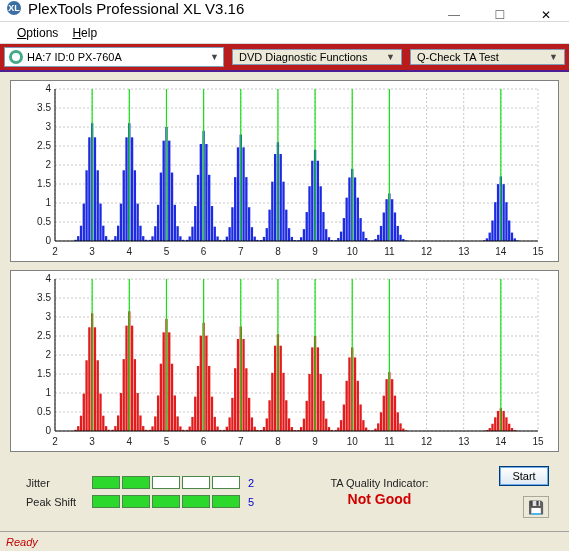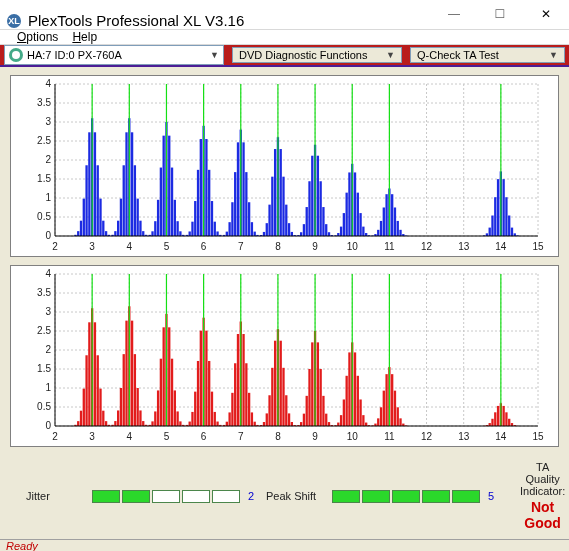--- a/index.html
+++ b/index.html
@@ -1,38 +1,38 @@
 <!DOCTYPE html>
 <html><head>
 <meta charset="utf-8">
 <style>
 * { box-sizing: border-box; margin: 0; padding: 0; }
 body { font-family: "Segoe UI", Tahoma, sans-serif; font-size: 12px; background: #fff; width: 569px; height: 551px; overflow: hidden; display: flex; flex-direction: column; }
-.titlebar { height: 30px; background: #fff; border-bottom: 1px solid #d9d9d9; display: flex; align-items: flex-end; padding-left: 6px; color: #000; }
+.titlebar { height: 22px; background: #fff; border-bottom: 1px solid #d9d9d9; display: flex; align-items: flex-start; padding-left: 6px; color: #000; }
 .titlebar .app-icon { width: 16px; height: 16px; margin-right: 6px; }
 .titlebar .title { flex: 1; font-size: 15px; }
 .titlebar .winbtn { width: 46px; height: 30px; display: flex; align-items: center; justify-content: center; color: #666; cursor: pointer; }
 .titlebar .winbtn.close { color: #000; }
 .menubar { height: 22px; display: flex; align-items: center; padding: 0 17px; gap: 14px; border-bottom: 1px solid #d9d9d9; }
 .menubar span { cursor: pointer; }
 .menubar span u { text-decoration: underline; }
 .toolbar { height: 28px; background: #b91c1c; border-bottom: 2px solid #4c1d95; display: flex; align-items: center; padding: 0 4px; gap: 8px; }
 .drive-sel { flex: 0 0 220px; height: 20px; border: 1px solid #7f9db9; background: #fff; display: flex; align-items: center; padding: 0 4px; font-size: 11px; cursor: pointer; }
 .drive-sel .drive-icon { width: 14px; height: 14px; margin-right: 4px; background: #4a8; border-radius: 50%; position: relative; }
 .drive-sel .drive-icon::after { content: ""; position: absolute; inset: 3px; background: #fff; border-radius: 50%; }
 .drive-sel .dd { margin-left: auto; font-size: 9px; color: #444; }
 .sel { height: 16px; border: 1px solid #7f9db9; background: #ece9d8; display: flex; align-items: center; padding: 0 6px; font-size: 11px; cursor: pointer; }
 .sel .dd { margin-left: auto; font-size: 9px; color: #444; padding-left: 8px; }
 .sel.mid { flex: 0 0 170px; }
 .sel.right { flex: 1; }
 .charts { flex: 1; background: #ece9d8; padding: 8px 10px 0 10px; display: flex; flex-direction: column; gap: 8px; }
 .chart-box { border: 1px solid #808080; background: #fff; position: relative; height: 182px; }
 .chart-box svg { position: absolute; inset: 0; width: 100%; height: 100%; }
 .bottom-panel { background: #ece9d8; padding: 6px 10px 8px 16px; display: flex; align-items: center; gap: 20px; }
-.meters { display: flex; flex-direction: row; gap: 6px; }
+.meters { display: flex; flex-direction: column; gap: 6px; }
 .mrow { display: flex; align-items: center; gap: 8px; }
 .mlabel { width: 58px; font-size: 11px; color: #222; }
 .boxes { display: flex; gap: 2px; }
 .mb { width: 28px; height: 13px; border: 1px solid #4b864b; background: #fff; }
 .mb.fill { background: #2bd82b; }
 .mval { color: #0000d0; font-size: 11px; width: 12px; }
 .ta-ind { flex: 1; text-align: center; }
 .ta-ind .lab { font-size: 11px; color: #222; }
 .ta-ind .val { font-size: 14px; font-weight: bold; color: #d00000; margin-top: 2px; }
 .rcol { display: flex; flex-direction: column; gap: 10px; align-items: flex-end; }

